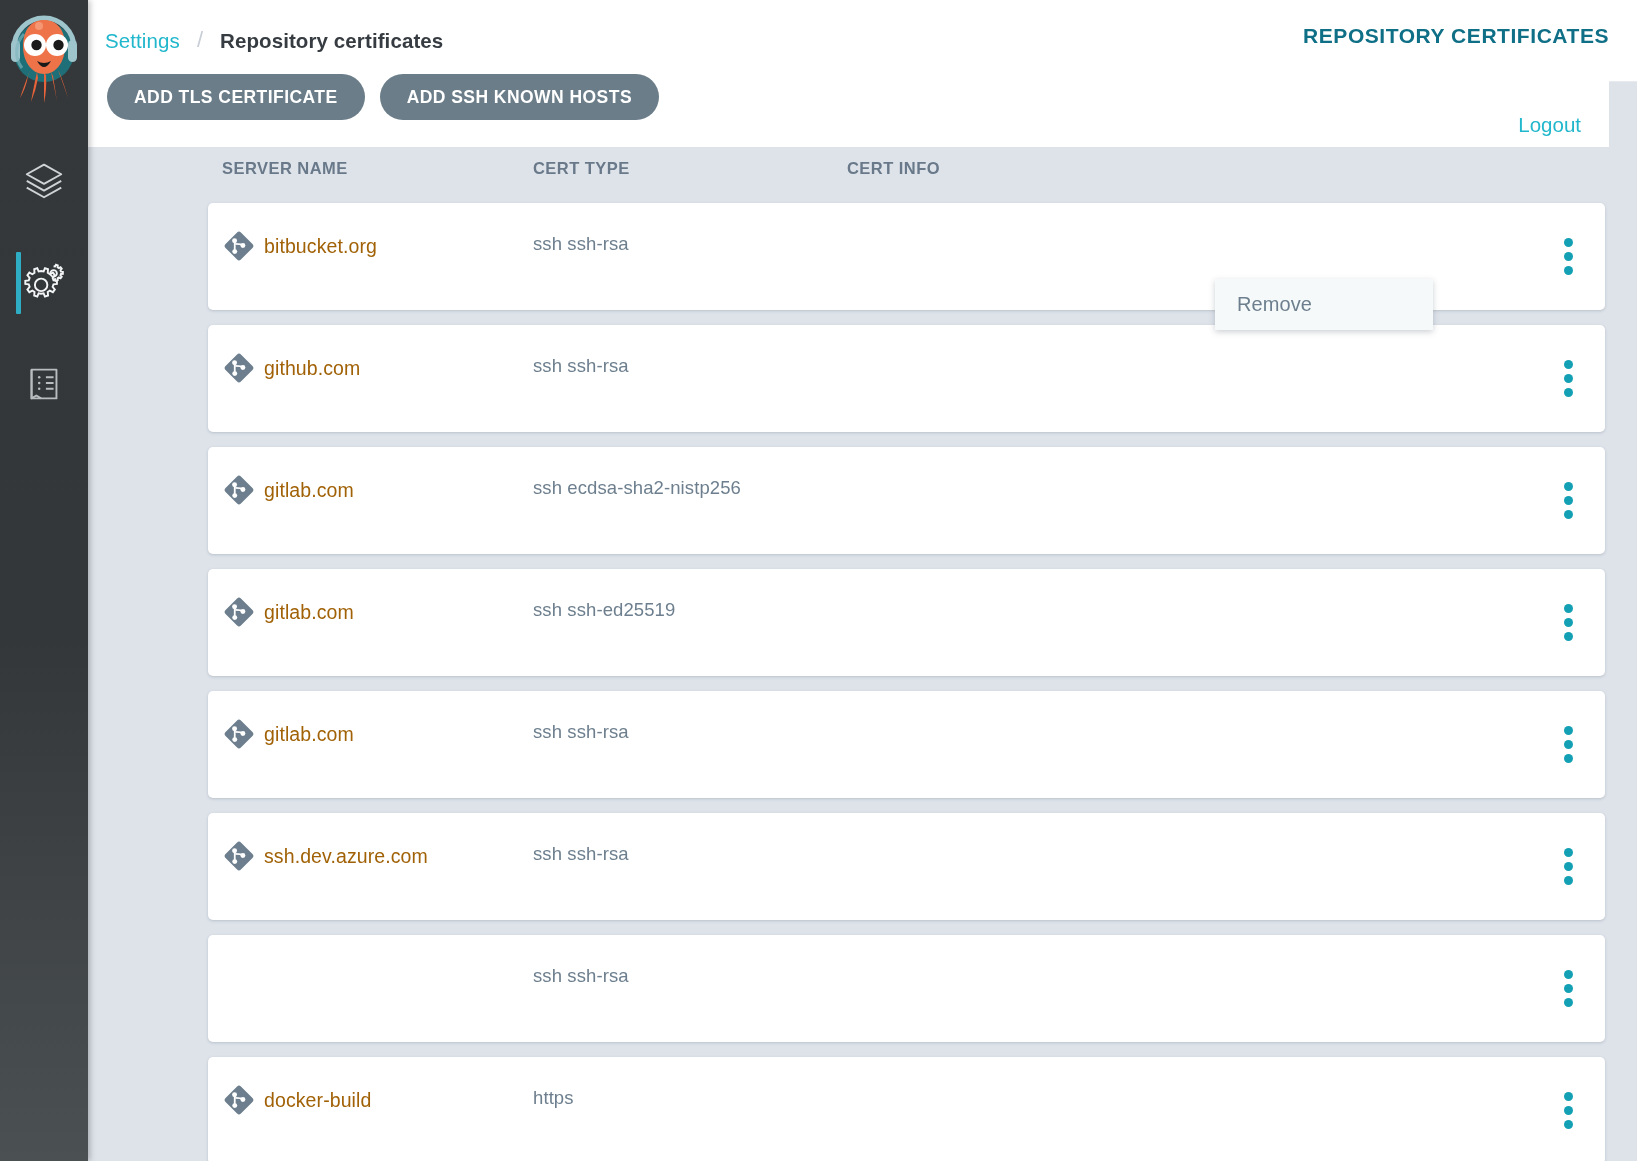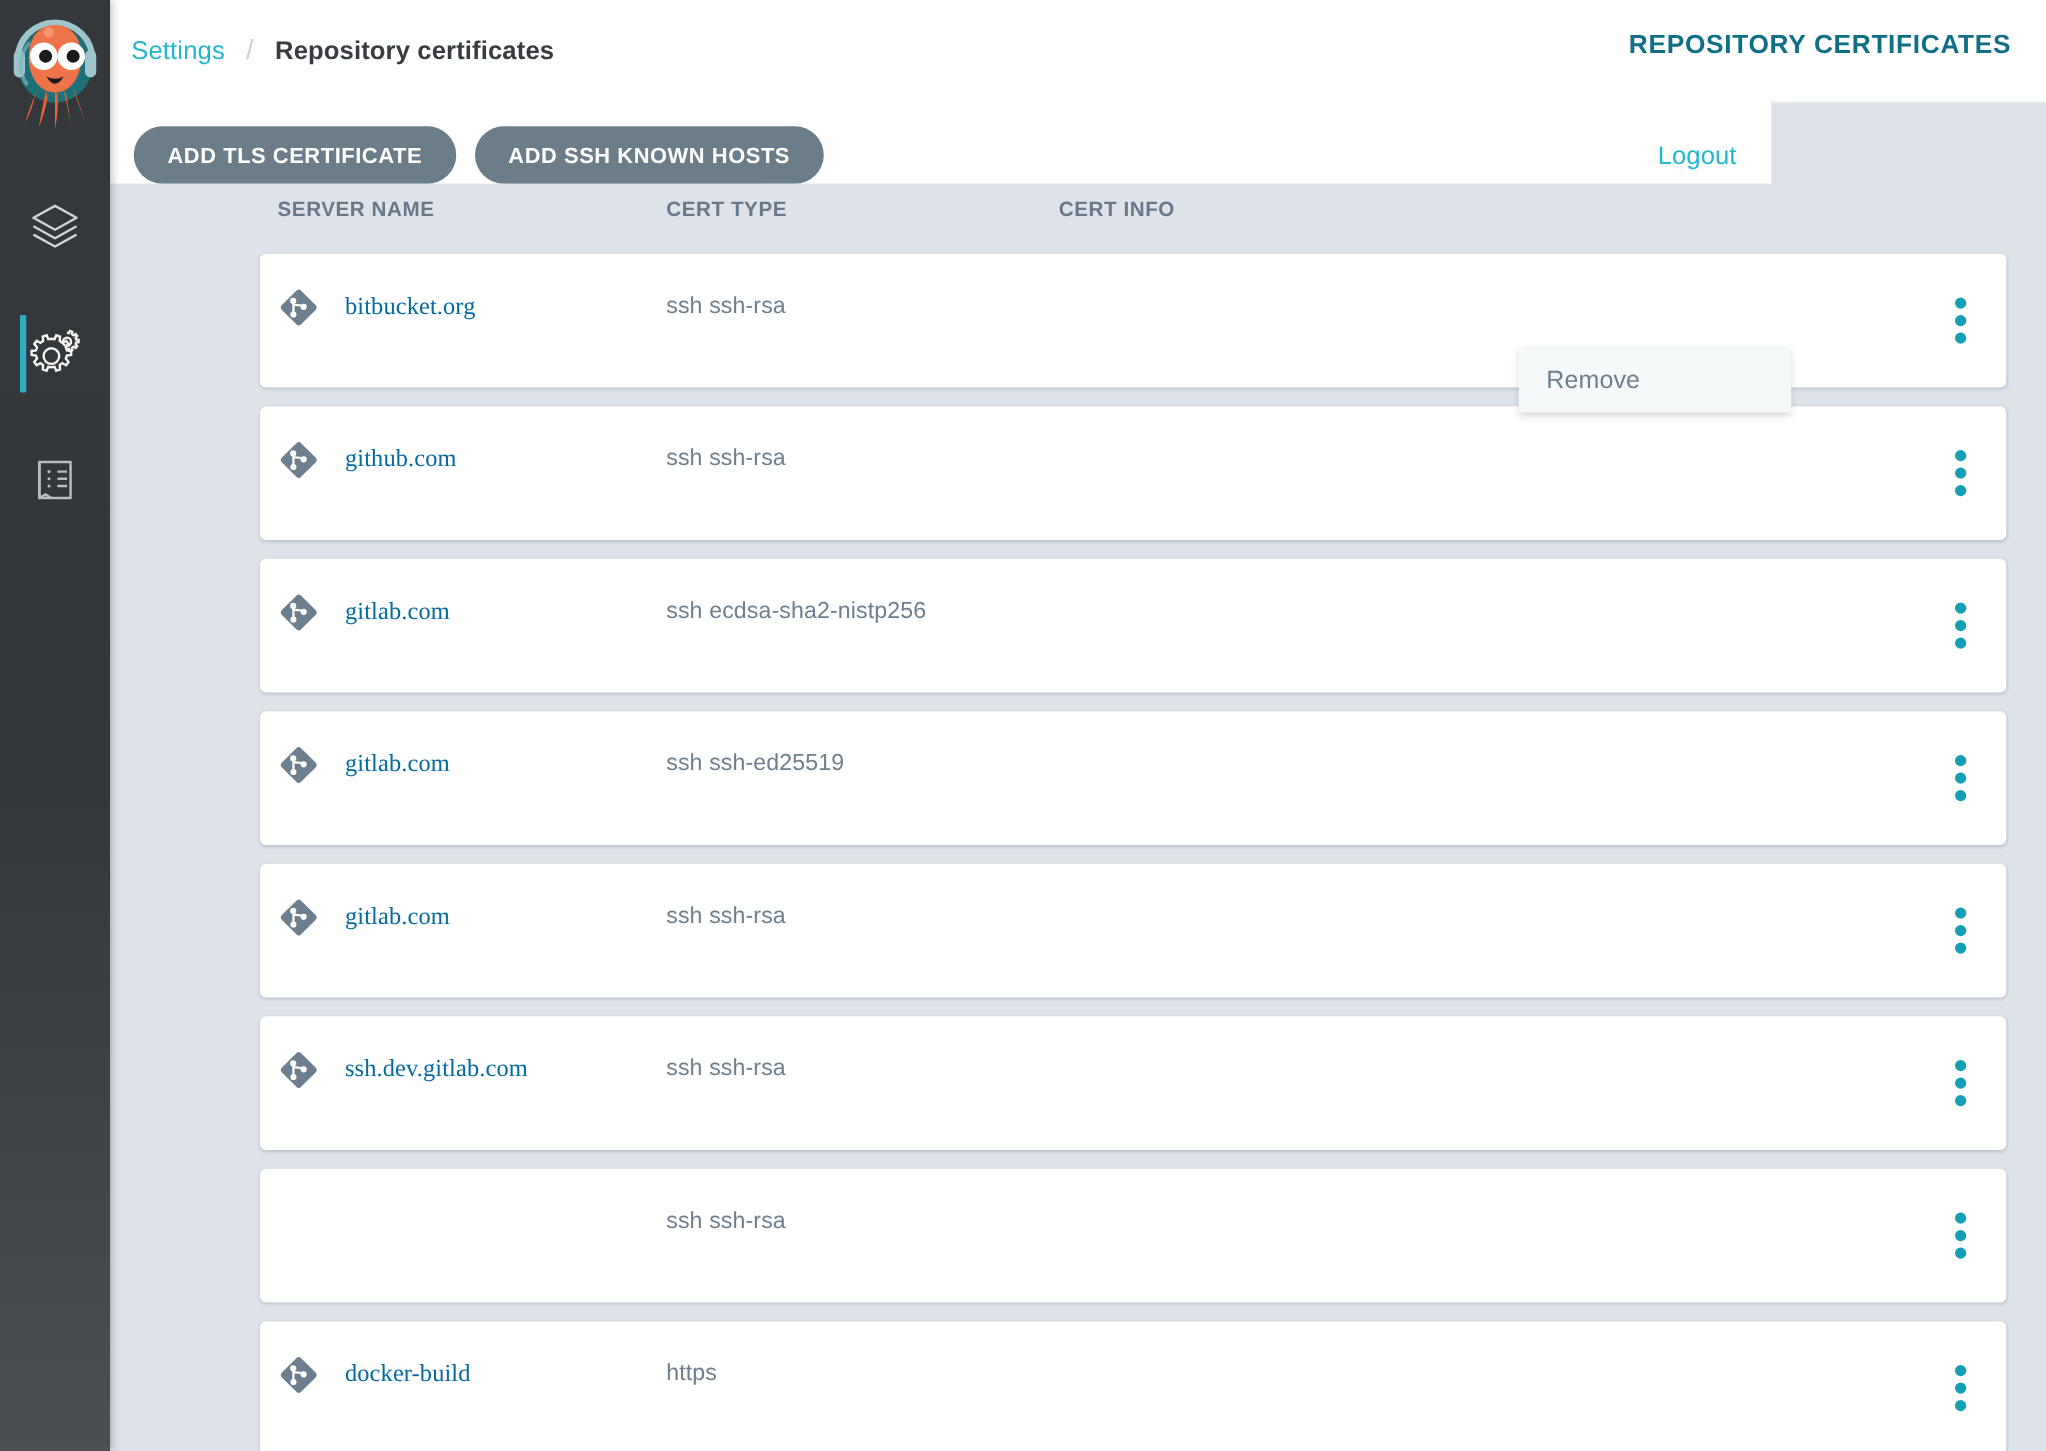--- a/index.html
+++ b/index.html
@@ -50,23 +50,23 @@
   #crumb-current {
     color: #363c41; font-size: 20.5px; font-weight: bold; letter-spacing: .1px;
   }
   #page-title {
     position: absolute; right: 28px; top: 24px;
     color: #0e6f86; font-size: 21px; font-weight: bold; letter-spacing: .55px;
   }
 
   
   #actionbar {
-    position: absolute; left: 88px; top: 74px; width: 1329px; height: 73px;
+    position: absolute; left: 88px; top: 74px; width: 1521px; height: 73px;
     background: #fff;
-    display: flex; align-items: flex-end;
+    display: flex; align-items: flex-start;
   }
   .pill-btn {
     height: 46px; border: none; border-radius: 26px;
     background: #6a7d89; color: #fff;
     font-family: "Liberation Sans", sans-serif;
     font-size: 17.5px; font-weight: bold; letter-spacing: .45px;
     padding: 0 27px; cursor: pointer; white-space: nowrap;
   }
   #btn-add-tls { margin-left: 19px; }
   #btn-add-ssh { margin-left: 15px; }
@@ -97,23 +97,22 @@
     height: 107px;
     background: #fff; border-radius: 5px;
     box-shadow: 0 1px 3px rgba(60,72,88,.22);
   }
   .row-server {
     position: absolute; left: 14px; top: 26px;
     display: flex; align-items: center;
   }
   .git-icon { width: 34px; height: 34px; display: block; flex: 0 0 auto; }
   .server-name {
-    margin-left: 20px; color: #0369a1; font-size: 19.5px; letter-spacing: .1px;
+    margin-left: 8px; color: #a16207; font-size: 19.5px; letter-spacing: .1px;
     white-space: nowrap;
-    font-family: Liberation Serif, serif;
   }
   .cert-type {
     position: absolute; left: 325px; top: 30px;
     color: #6d7f8e; font-size: 18.5px; letter-spacing: .1px; white-space: nowrap;
   }
   .cert-info {
     position: absolute; left: 639px; top: 30px;
     color: #6d7f8e; font-size: 18.5px; white-space: nowrap;
   }
   .kebab {
@@ -331,21 +330,21 @@
       <div class="cert-row">
         <div class="row-server">
           <svg class="git-icon" viewBox="0 0 40 40">
             <rect x="7.2" y="7.2" width="25.6" height="25.6" rx="3.2" transform="rotate(45 20 20)" fill="#6d7f8e"></rect>
             <circle cx="14.8" cy="13.8" r="2.9" fill="#fff"></circle>
             <circle cx="24.6" cy="19.4" r="2.9" fill="#fff"></circle>
             <circle cx="15.0" cy="26.6" r="2.9" fill="#fff"></circle>
             <path d="M15 15.4 v10.2" stroke="#fff" stroke-width="2.1" fill="none"></path>
             <path d="M15.6 17.6 q7.6 0 8.4 1.8" stroke="#fff" stroke-width="2.1" fill="none"></path>
           </svg>
-          <span class="server-name">ssh.dev.gitlab.com</span>
+          <span class="server-name">ssh.dev.azure.com</span>
         </div>
         <div class="cert-type">ssh ssh-rsa</div>
         <div class="cert-info"></div>
         <div class="kebab">
           <span></span>
           <span></span>
           <span></span>
         </div>
       </div>
       <div class="cert-row">

